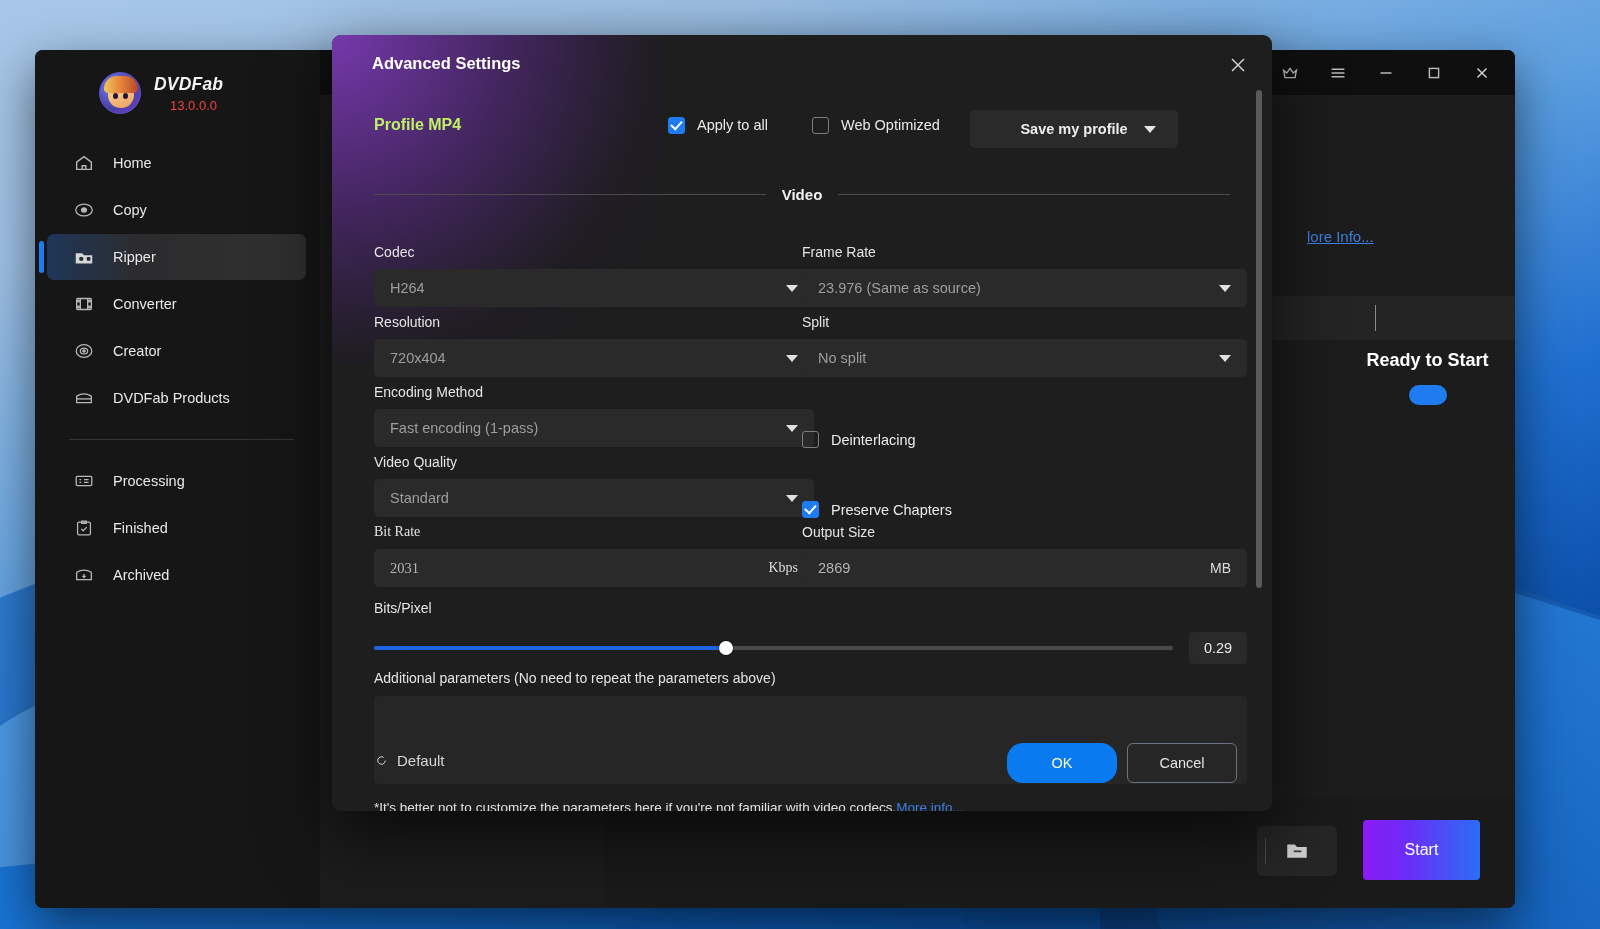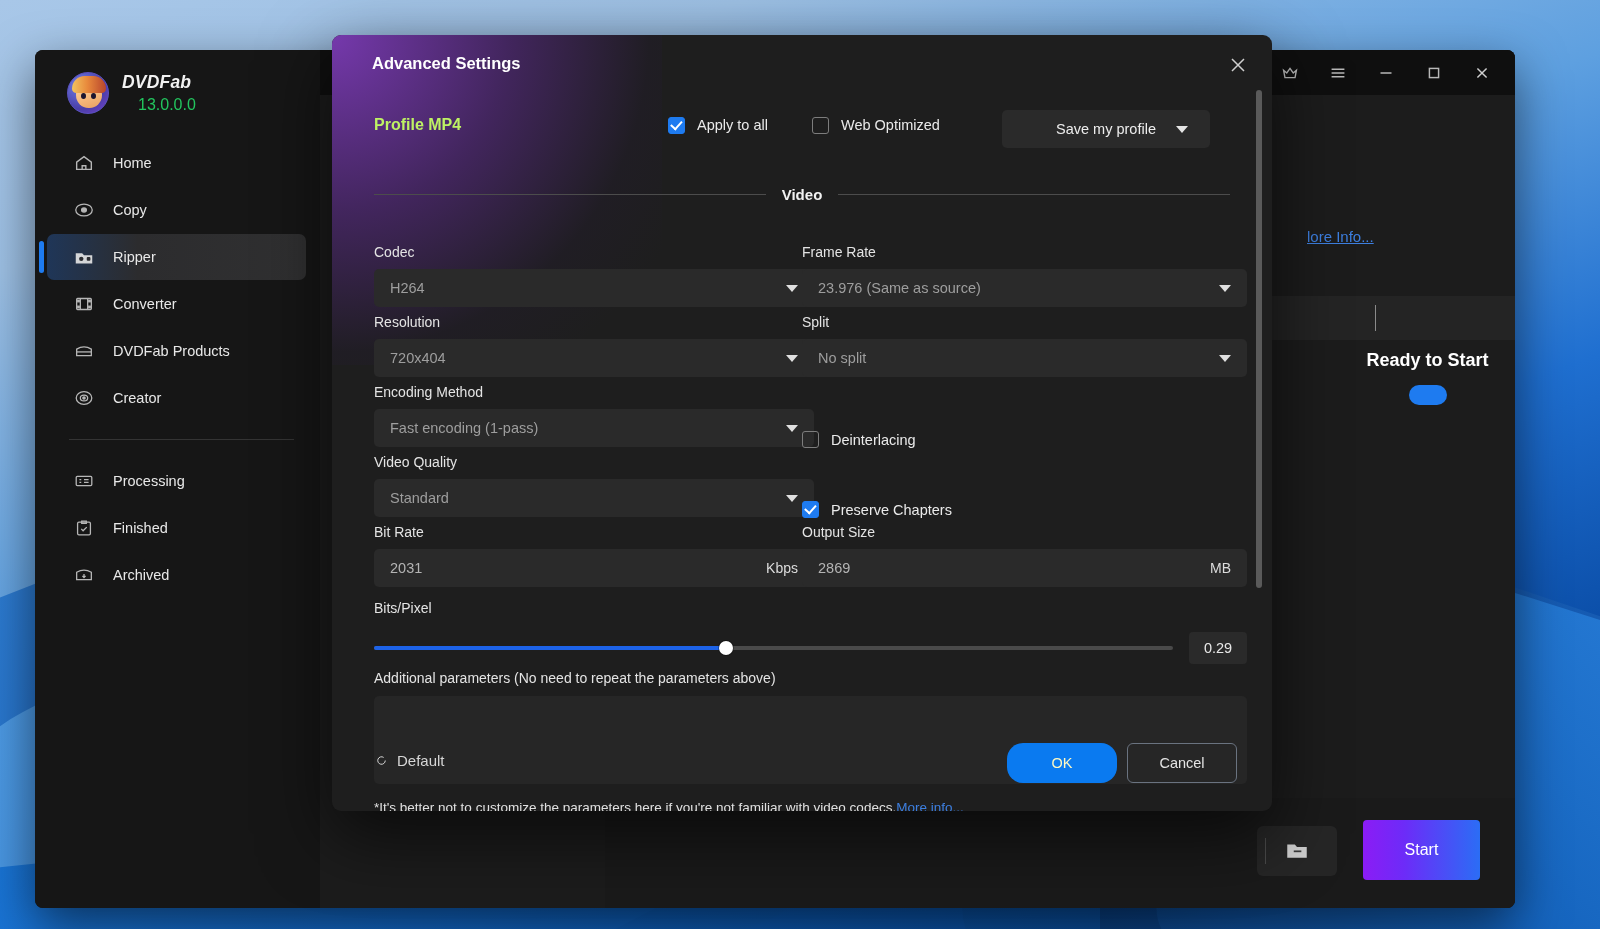--- a/index.html
+++ b/index.html
@@ -60,21 +60,21 @@
     border-radius: 8px;
     overflow: hidden;
     box-shadow: 0 18px 50px rgba(0,0,0,.55);
   }
   
   #sidebar {
     position: absolute; left: 0; top: 0;
     width: 285px; height: 100%;
     background: #161616;
   }
-  .brand { display: flex; align-items: center; padding: 22px 0 0 32px; }
+  .brand { display: flex; align-items: center; padding: 22px 0 0 64px; }
   .brand-logo {
     width: 42px; height: 42px; border-radius: 50%;
     background: radial-gradient(circle at 30% 30%, #6f7fe8, #4a3fa8 60%, #7a3fd0 100%);
     position: relative; flex: none;
     overflow: hidden;
     border: 1px solid #5a52c0;
   }
   .brand-logo .face {
     position: absolute; left: 8px; top: 8px; width: 26px; height: 27px;
     border-radius: 50% 50% 48% 48%;
@@ -89,21 +89,21 @@
     position: absolute; top: 20px; width: 5px; height: 6px; border-radius: 50%;
     background: #1c1630;
   }
   .brand-logo .eye.l { left: 13px; }
   .brand-logo .eye.r { left: 23px; }
   .brand-txt { margin-left: 13px; }
   .brand-name {
     font-size: 17.5px; font-weight: 700; font-style: italic;
     color: #f2f2f2; letter-spacing: .2px;
   }
-  .brand-ver { font-size: 16px; color: #22c55e; margin-top: 3px; margin-left: 16px; }
+  .brand-ver { font-size: 13px; color: #ef4444; margin-top: 3px; margin-left: 16px; }
 
   .nav { margin-top: 26px; }
   .nav-item {
     position: relative;
     display: flex; align-items: center;
     height: 46px; margin: 1px 14px 1px 12px;
     padding-left: 26px;
     border-radius: 7px;
     color: #e2e2e2;
     cursor: pointer;
@@ -208,24 +208,25 @@
     display: flex; align-items: center; justify-content: center;
   }
   .cbx.on { background: #1e7bf0; border-color: #1e7bf0; }
   .cbx.on::after {
     content: ""; width: 5px; height: 9px; border: solid #fff;
     border-width: 0 2px 2px 0; transform: rotate(42deg) translate(-1px,-1px);
   }
   .cbx-lbl { font-size: 14.5px; color: #eaeaea; white-space: nowrap; }
 
   #save-profile {
-    position: absolute; left: 670px; top: 0px; width: 208px; height: 38px;
+    position: absolute; left: 638px; top: 0px; width: 208px; height: 38px;
     background: #2a2a2a; border-radius: 5px;
     display: flex; align-items: center; justify-content: center;
     cursor: pointer;
+    font-weight: bold;
   }
   #save-profile .sp-txt { font-size: 14.5px; color: #ededed; }
   #save-profile .tri { position: absolute; right: 22px; top: 16px; }
   .tri {
     width: 0; height: 0;
     border-left: 6px solid transparent; border-right: 6px solid transparent;
     border-top: 7px solid #e4e4e4;
   }
 
   
@@ -261,21 +262,21 @@
 
   .chk-inline { position: absolute; display: flex; align-items: center; gap: 12px; cursor: pointer; }
 
   
   #f-codec   { left: 42px;  top: 84px;  width: 440px; }
   #f-frate   { left: 470px; top: 84px;  width: 445px; }
   #f-res     { left: 42px;  top: 154px; width: 440px; }
   #f-split   { left: 470px; top: 154px; width: 445px; }
   #f-enc     { left: 42px;  top: 224px; width: 440px; }
   #f-vq      { left: 42px;  top: 294px; width: 440px; }
-  #f-br      { left: 42px;  top: 364px; width: 440px; }
+  #f-br      { left: 42px;  top: 364px; width: 440px; font-family: Liberation Serif, serif; }
   #f-osize   { left: 470px; top: 364px; width: 445px; }
   #chk-deint { left: 470px; top: 271px; }
   #chk-chap  { left: 470px; top: 341px; }
 
   #f-bpp { position: absolute; left: 42px; top: 440px; width: 873px; }
   #f-bpp .flabel { font-size: 14px; color: #e4e4e4; margin-bottom: 16px; }
   .slider-row { display: flex; align-items: center; gap: 16px; }
   .slider {
     position: relative; flex: 1; height: 4px; border-radius: 2px; background: #4a4a4a;
     cursor: pointer;
@@ -397,36 +398,36 @@
               <rect x="17.2" y="8" width="1.6" height="1.6" fill="#c9c9c9"></rect>
               <rect x="17.2" y="14.4" width="1.6" height="1.6" fill="#c9c9c9"></rect>
             </svg>
           </span>
           <span class="lbl">Converter</span>
         </div>
 
         <div class="nav-item">
           <span class="ic">
             <svg viewBox="0 0 24 24" width="22" height="22" fill="none" stroke="#c9c9c9" stroke-width="1.4">
-              <path d="M4 10 q8 -5 16 0 v7 H4 Z"></path>
-                <path d="M4 13 h16"></path>
-            </svg>
-          </span>
-          <span class="lbl">DVDFab Products</span>
-        </div>
-
-        <div class="nav-item">
-          <span class="ic">
-            <svg viewBox="0 0 24 24" width="22" height="22" fill="none" stroke="#c9c9c9" stroke-width="1.4">
               <ellipse cx="12" cy="12" rx="8.5" ry="7"></ellipse>
                 <ellipse cx="12" cy="12" rx="4" ry="3.2"></ellipse>
               <ellipse cx="12" cy="12" rx="1.3" ry="1.1" fill="#c9c9c9"></ellipse>
             </svg>
           </span>
           <span class="lbl">Creator</span>
+        </div>
+
+        <div class="nav-item">
+          <span class="ic">
+            <svg viewBox="0 0 24 24" width="22" height="22" fill="none" stroke="#c9c9c9" stroke-width="1.4">
+              <path d="M4 10 q8 -5 16 0 v7 H4 Z"></path>
+                <path d="M4 13 h16"></path>
+            </svg>
+          </span>
+          <span class="lbl">DVDFab Products</span>
         </div>
 
         <div class="nav-sep"></div>
 
         <div class="nav-item">
           <span class="ic">
             <svg viewBox="0 0 24 24" width="22" height="22" fill="none" stroke="#c9c9c9" stroke-width="1.4">
               <rect x="3.5" y="7" width="17" height="10" rx="1.2"></rect>
               <path d="M7 10.5 h2 M7 13.5 h2 M12 10.5 h5 M12 13.5 h5"></path>
             </svg>

